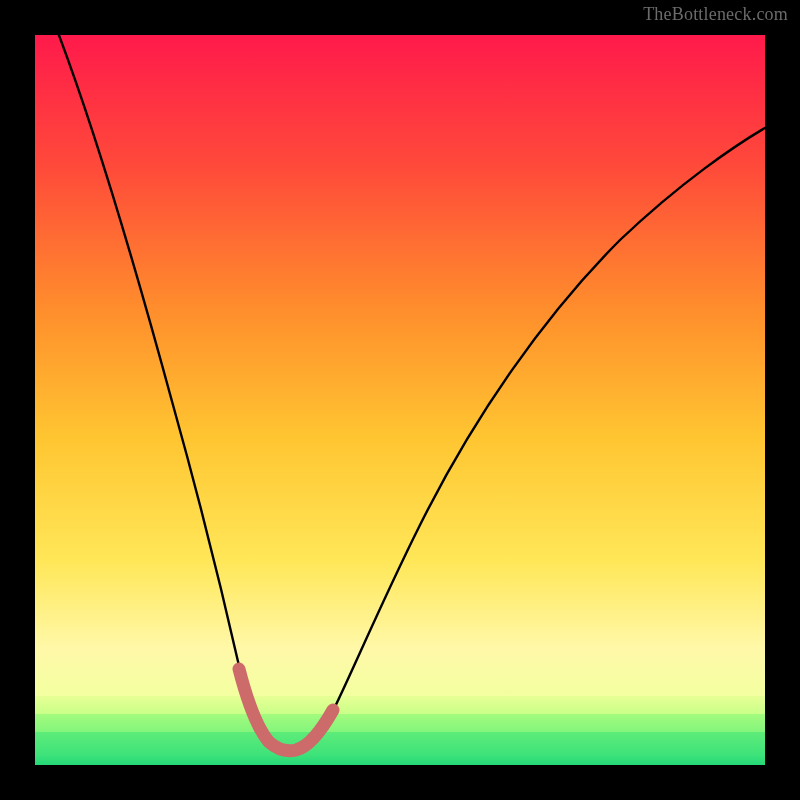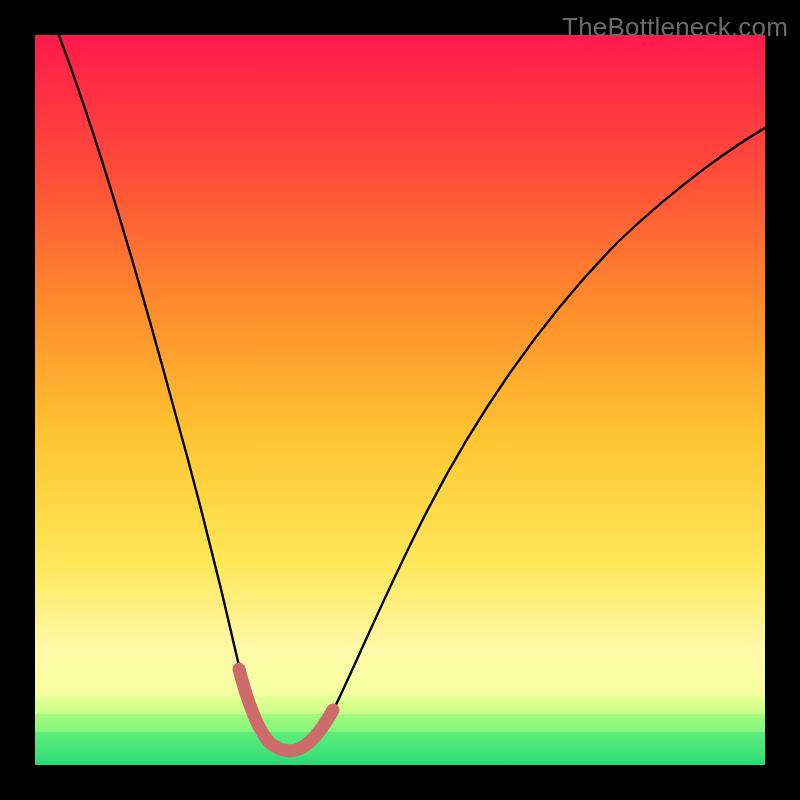--- a/index.html
+++ b/index.html
@@ -14,28 +14,29 @@
   .frame {
     position: absolute;
     left: 0;
     top: 0;
     width: 800px;
     height: 800px;
     background: #000;
   }
   .watermark {
     position: absolute;
-    top: 12px;
+    top: 4px;
     right: 12px;
     color: #6b6b6b;
-    font-size: 26px;
+    font-size: 18px;
     font-weight: 400;
     letter-spacing: 0.2px;
     z-index: 10;
     user-select: none;
+    font-family: Liberation Serif, serif;
   }
   svg.plot {
     position: absolute;
     left: 35px;
     top: 35px;
     width: 730px;
     height: 730px;
     display: block;
   }
 </style>

